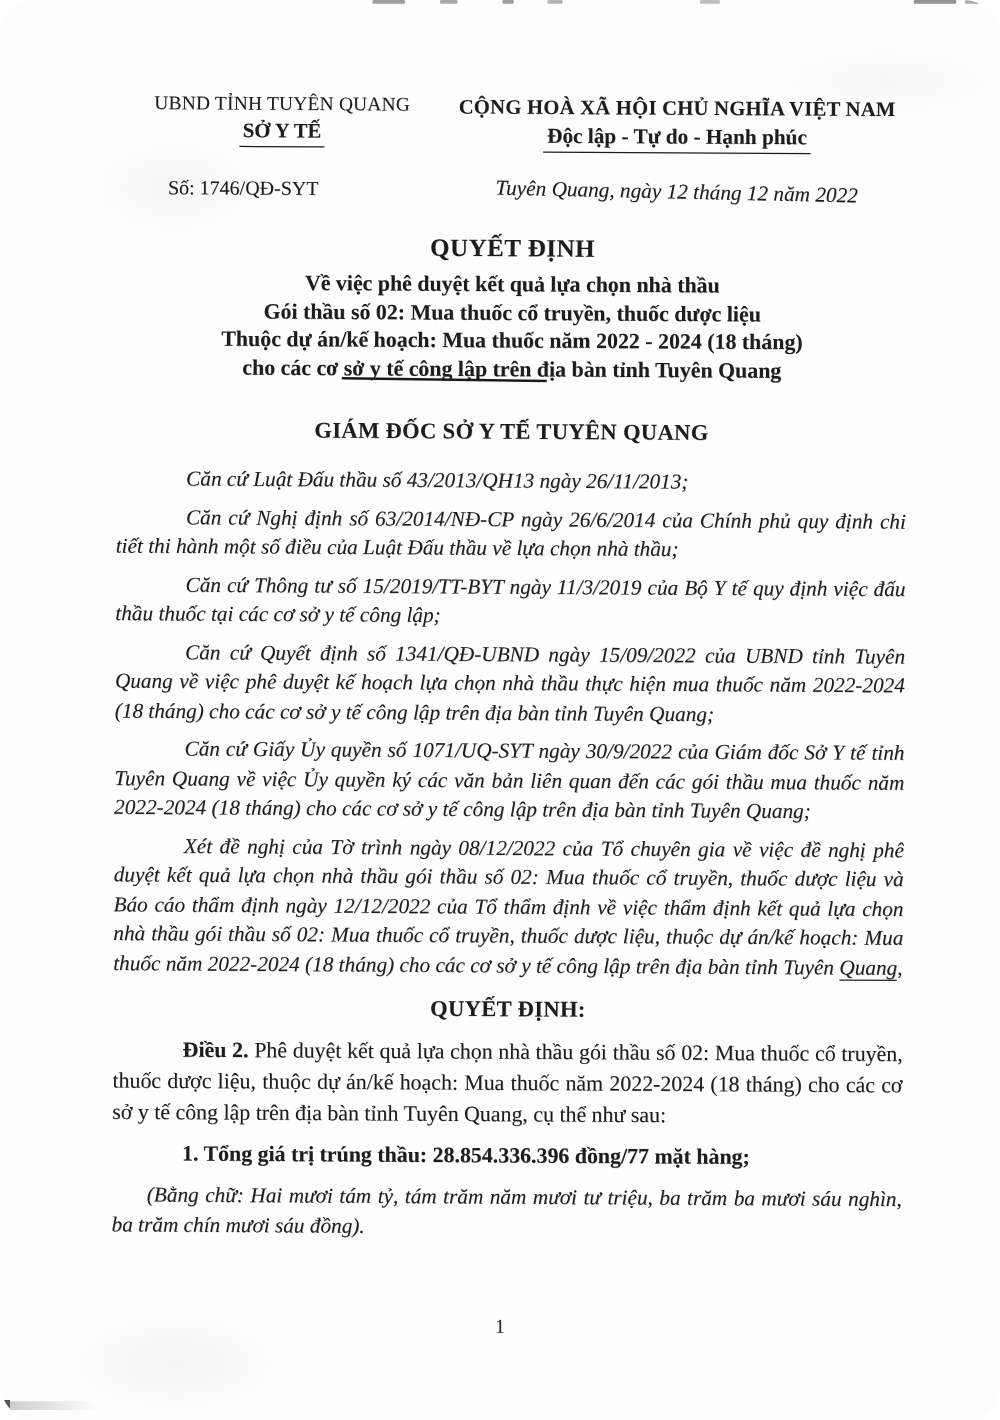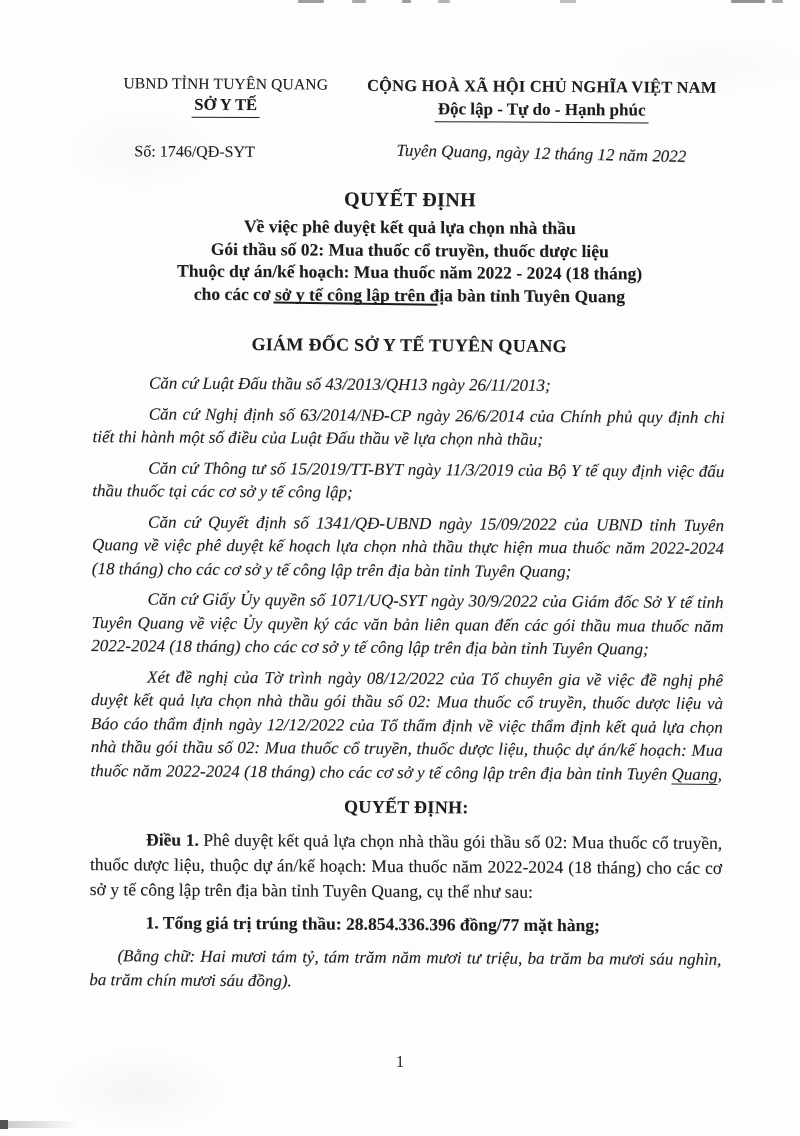--- a/index.html
+++ b/index.html
@@ -9,20 +9,21 @@
     background:#ffffff;
   }
   .scan{
     position:relative;width:800px;height:1136px;overflow:hidden;
     background:
       radial-gradient(closest-side, rgba(0,0,0,0.025), rgba(0,0,0,0) 70%) 30px 90px / 220px 120px no-repeat,
       radial-gradient(closest-side, rgba(0,0,0,0.03), rgba(0,0,0,0) 70%) 10px 1030px / 260px 120px no-repeat,
       radial-gradient(closest-side, rgba(0,0,0,0.02), rgba(0,0,0,0) 70%) 560px 20px / 300px 90px no-repeat,
       #fdfdfc;
     color:#1d1d1d;
+    border-radius:29px;
   }
   
   .dash{position:absolute;top:0;height:3px;background:#2a2a2a;border-radius:1px;}
   .d1{left:298px;width:26px;opacity:.45;}
   .d2{left:352px;width:14px;opacity:.4;}
   .d3{left:402px;width:9px;opacity:.45;}
   .d4{left:438px;width:12px;opacity:.35;}
   .d5{left:560px;width:16px;opacity:.3;}
   .d6{left:731px;width:34px;opacity:.5;}
   .d7{left:772px;width:11px;opacity:.4;}
@@ -110,21 +111,21 @@
       <p class="recital"><span>Căn cứ Luật Đấu thầu số 43/2013/QH13 ngày 26/11/2013;</span><span class="u"></span><span></span></p>
       <p class="recital"><span>Căn cứ Nghị định số 63/2014/NĐ-CP ngày 26/6/2014 của Chính phủ quy định chi tiết thi hành một số điều của Luật Đấu thầu về lựa chọn nhà thầu;</span><span class="u"></span><span></span></p>
       <p class="recital"><span>Căn cứ Thông tư số 15/2019/TT-BYT ngày 11/3/2019 của Bộ Y tế quy định việc đấu thầu thuốc tại các cơ sở y tế công lập;</span><span class="u"></span><span></span></p>
       <p class="recital"><span>Căn cứ Quyết định số 1341/QĐ-UBND ngày 15/09/2022 của UBND tỉnh Tuyên Quang về việc phê duyệt kế hoạch lựa chọn nhà thầu thực hiện mua thuốc năm 2022-2024 (18 tháng) cho các cơ sở y tế công lập trên địa bàn tỉnh Tuyên Quang;</span><span class="u"></span><span></span></p>
       <p class="recital"><span>Căn cứ Giấy Ủy quyền số 1071/UQ-SYT ngày 30/9/2022 của Giám đốc Sở Y tế tỉnh Tuyên Quang về việc Ủy quyền ký các văn bản liên quan đến các gói thầu mua thuốc năm 2022-2024 (18 tháng) cho các cơ sở y tế công lập trên địa bàn tỉnh Tuyên Quang;</span><span class="u"></span><span></span></p>
       <p class="recital"><span>Xét đề nghị của Tờ trình ngày 08/12/2022 của Tổ chuyên gia về việc đề nghị phê duyệt kết quả lựa chọn nhà thầu gói thầu số 02: Mua thuốc cổ truyền, thuốc dược liệu và Báo cáo thẩm định ngày 12/12/2022 của Tổ thẩm định về việc thẩm định kết quả lựa chọn nhà thầu gói thầu số 02: Mua thuốc cổ truyền, thuốc dược liệu, thuộc dự án/kế hoạch: Mua thuốc năm 2022-2024 (18 tháng) cho các cơ sở y tế công lập trên địa bàn tỉnh Tuyên </span><span class="u">Quang</span><span>,</span></p>
     </div>
 
     <div class="decide-heading">QUYẾT ĐỊNH:</div>
 
-    <p class="article"><b class="art-label">Điều 1.</b><span> Phê duyệt kết quả lựa chọn nhà thầu gói thầu số 02: Mua thuốc cổ truyền, thuốc dược liệu, thuộc dự án/kế hoạch: Mua thuốc năm 2022-2024 (18 tháng) cho các cơ sở y tế công lập trên địa bàn tỉnh Tuyên Quang, cụ thể như sau:</span></p>
+    <p class="article"><b class="art-label">Điều 2.</b><span> Phê duyệt kết quả lựa chọn nhà thầu gói thầu số 02: Mua thuốc cổ truyền, thuốc dược liệu, thuộc dự án/kế hoạch: Mua thuốc năm 2022-2024 (18 tháng) cho các cơ sở y tế công lập trên địa bàn tỉnh Tuyên Quang, cụ thể như sau:</span></p>
 
     <p class="item-bold">1. Tổng giá trị trúng thầu: 28.854.336.396 đồng/77 mặt hàng;</p>
 
     <p class="in-words">(Bằng chữ: Hai mươi tám tỷ, tám trăm năm mươi tư triệu, ba trăm ba mươi sáu nghìn, ba trăm chín mươi sáu đồng).</p>
 
   </div>
 
   <div class="page-num">1</div>
 </div>
 

